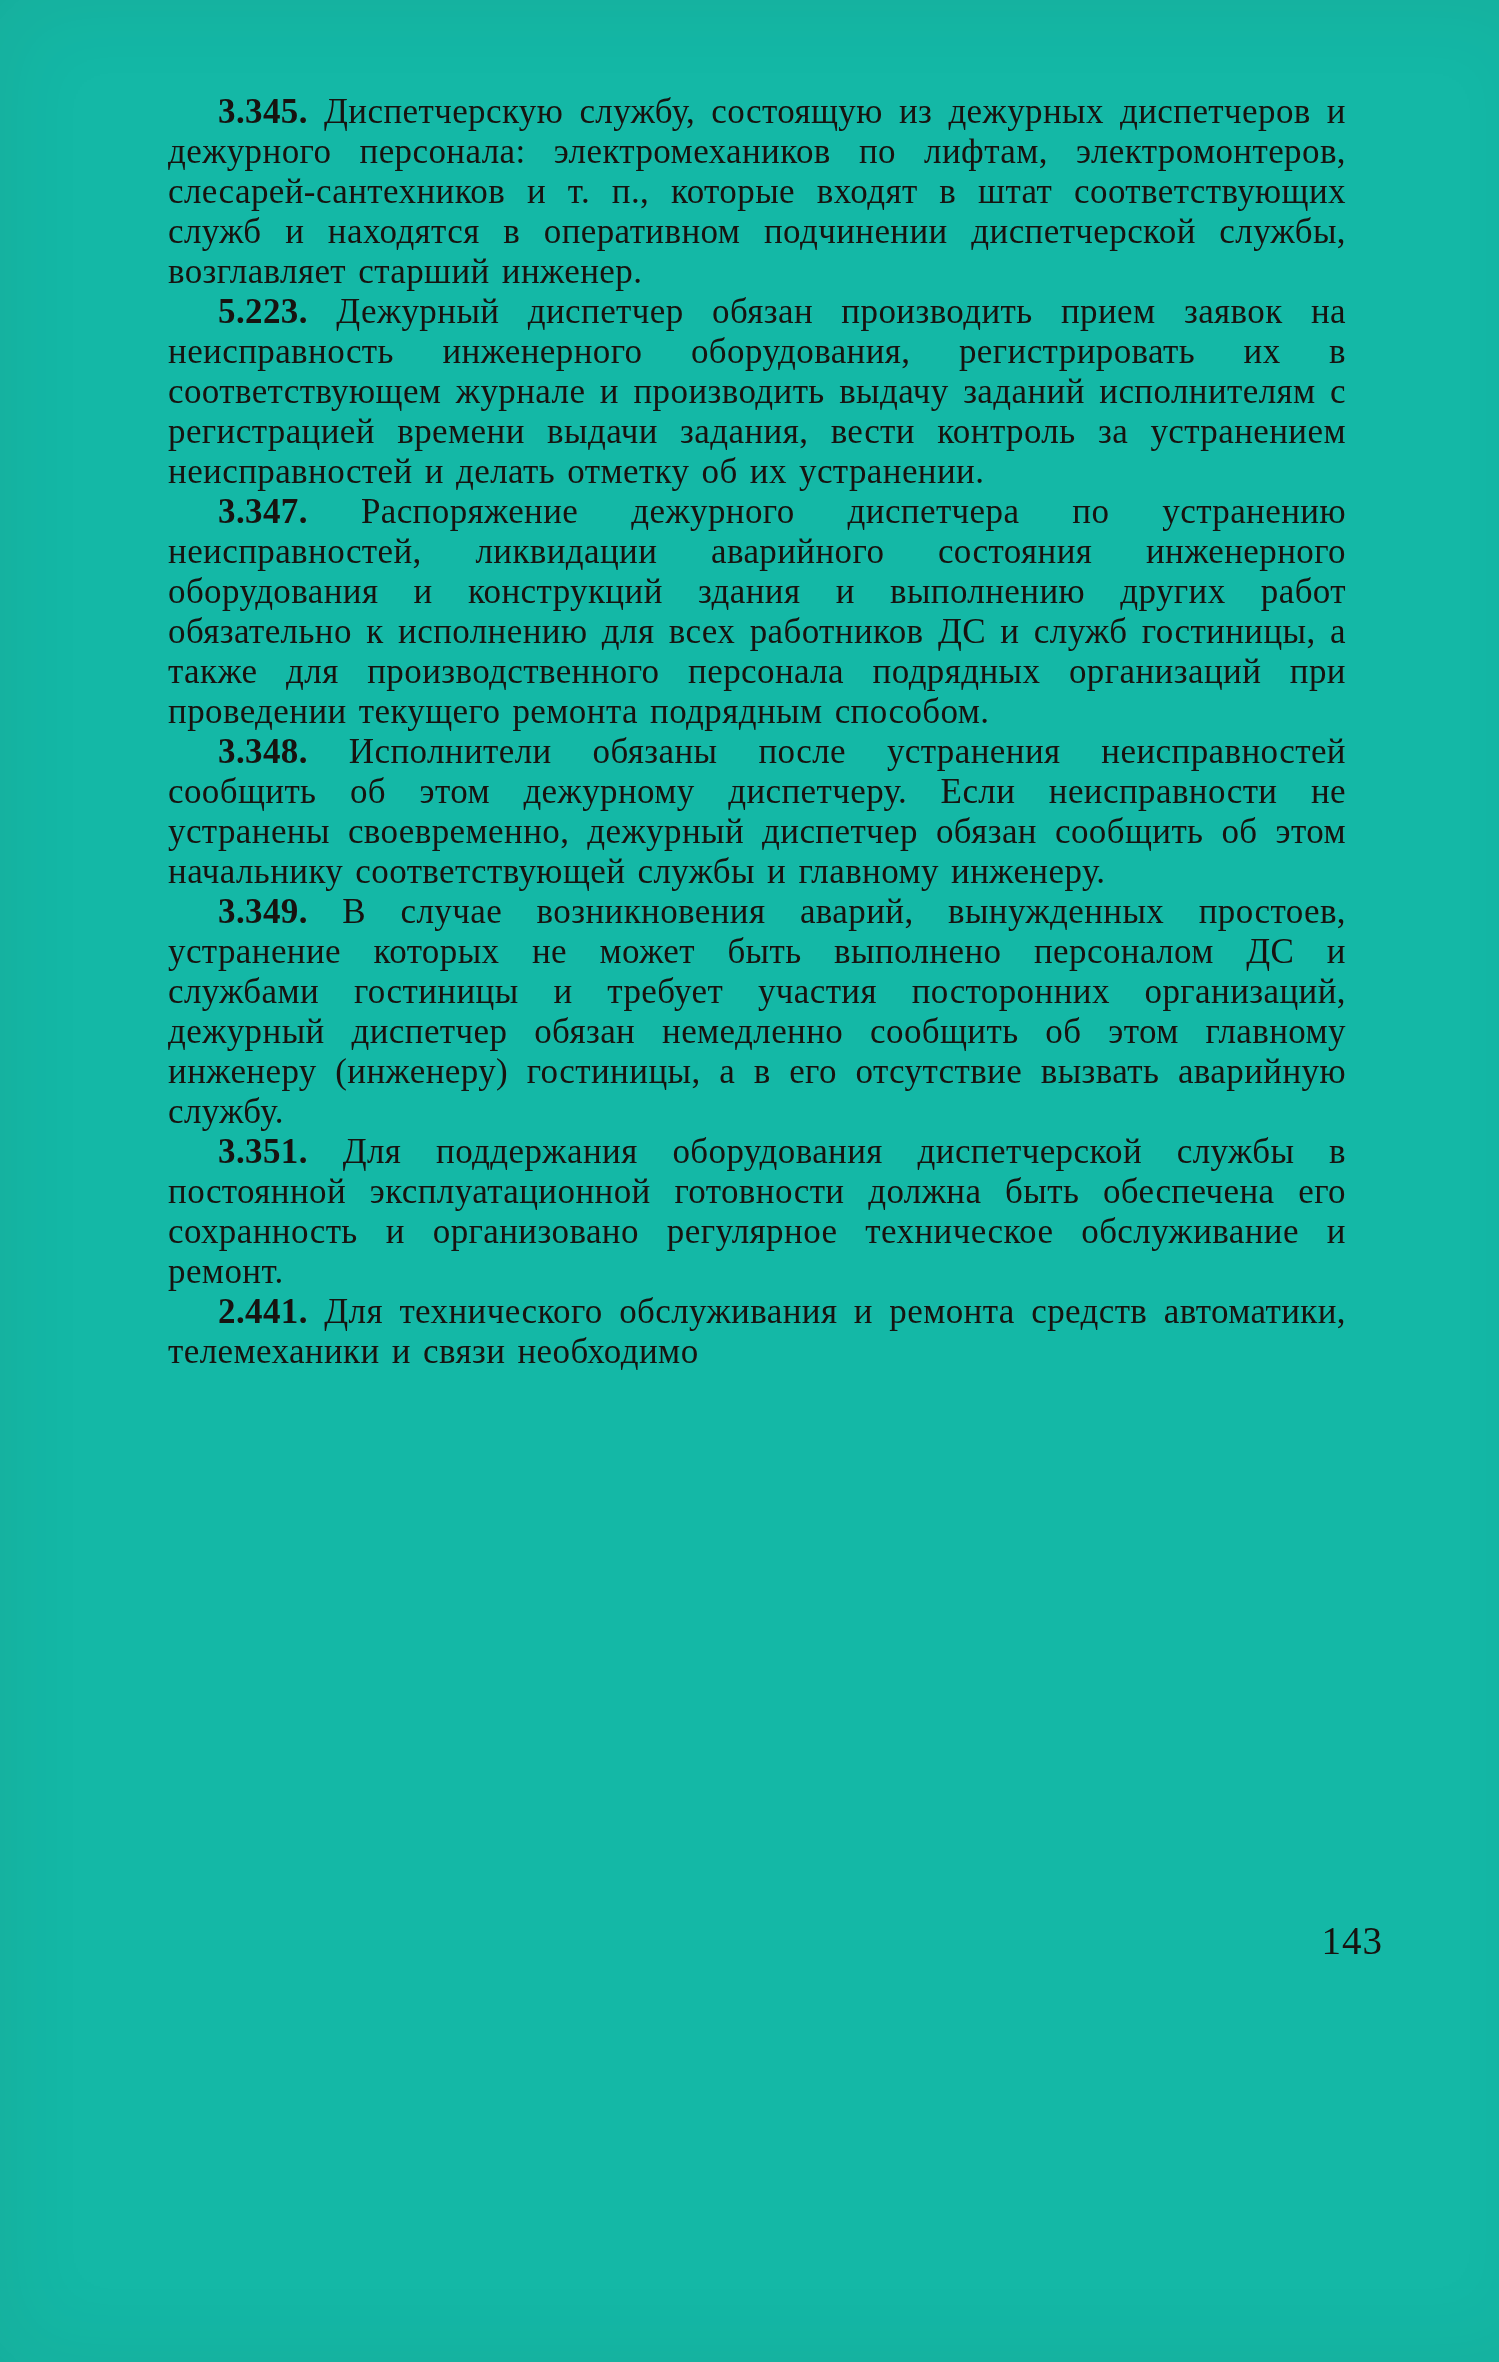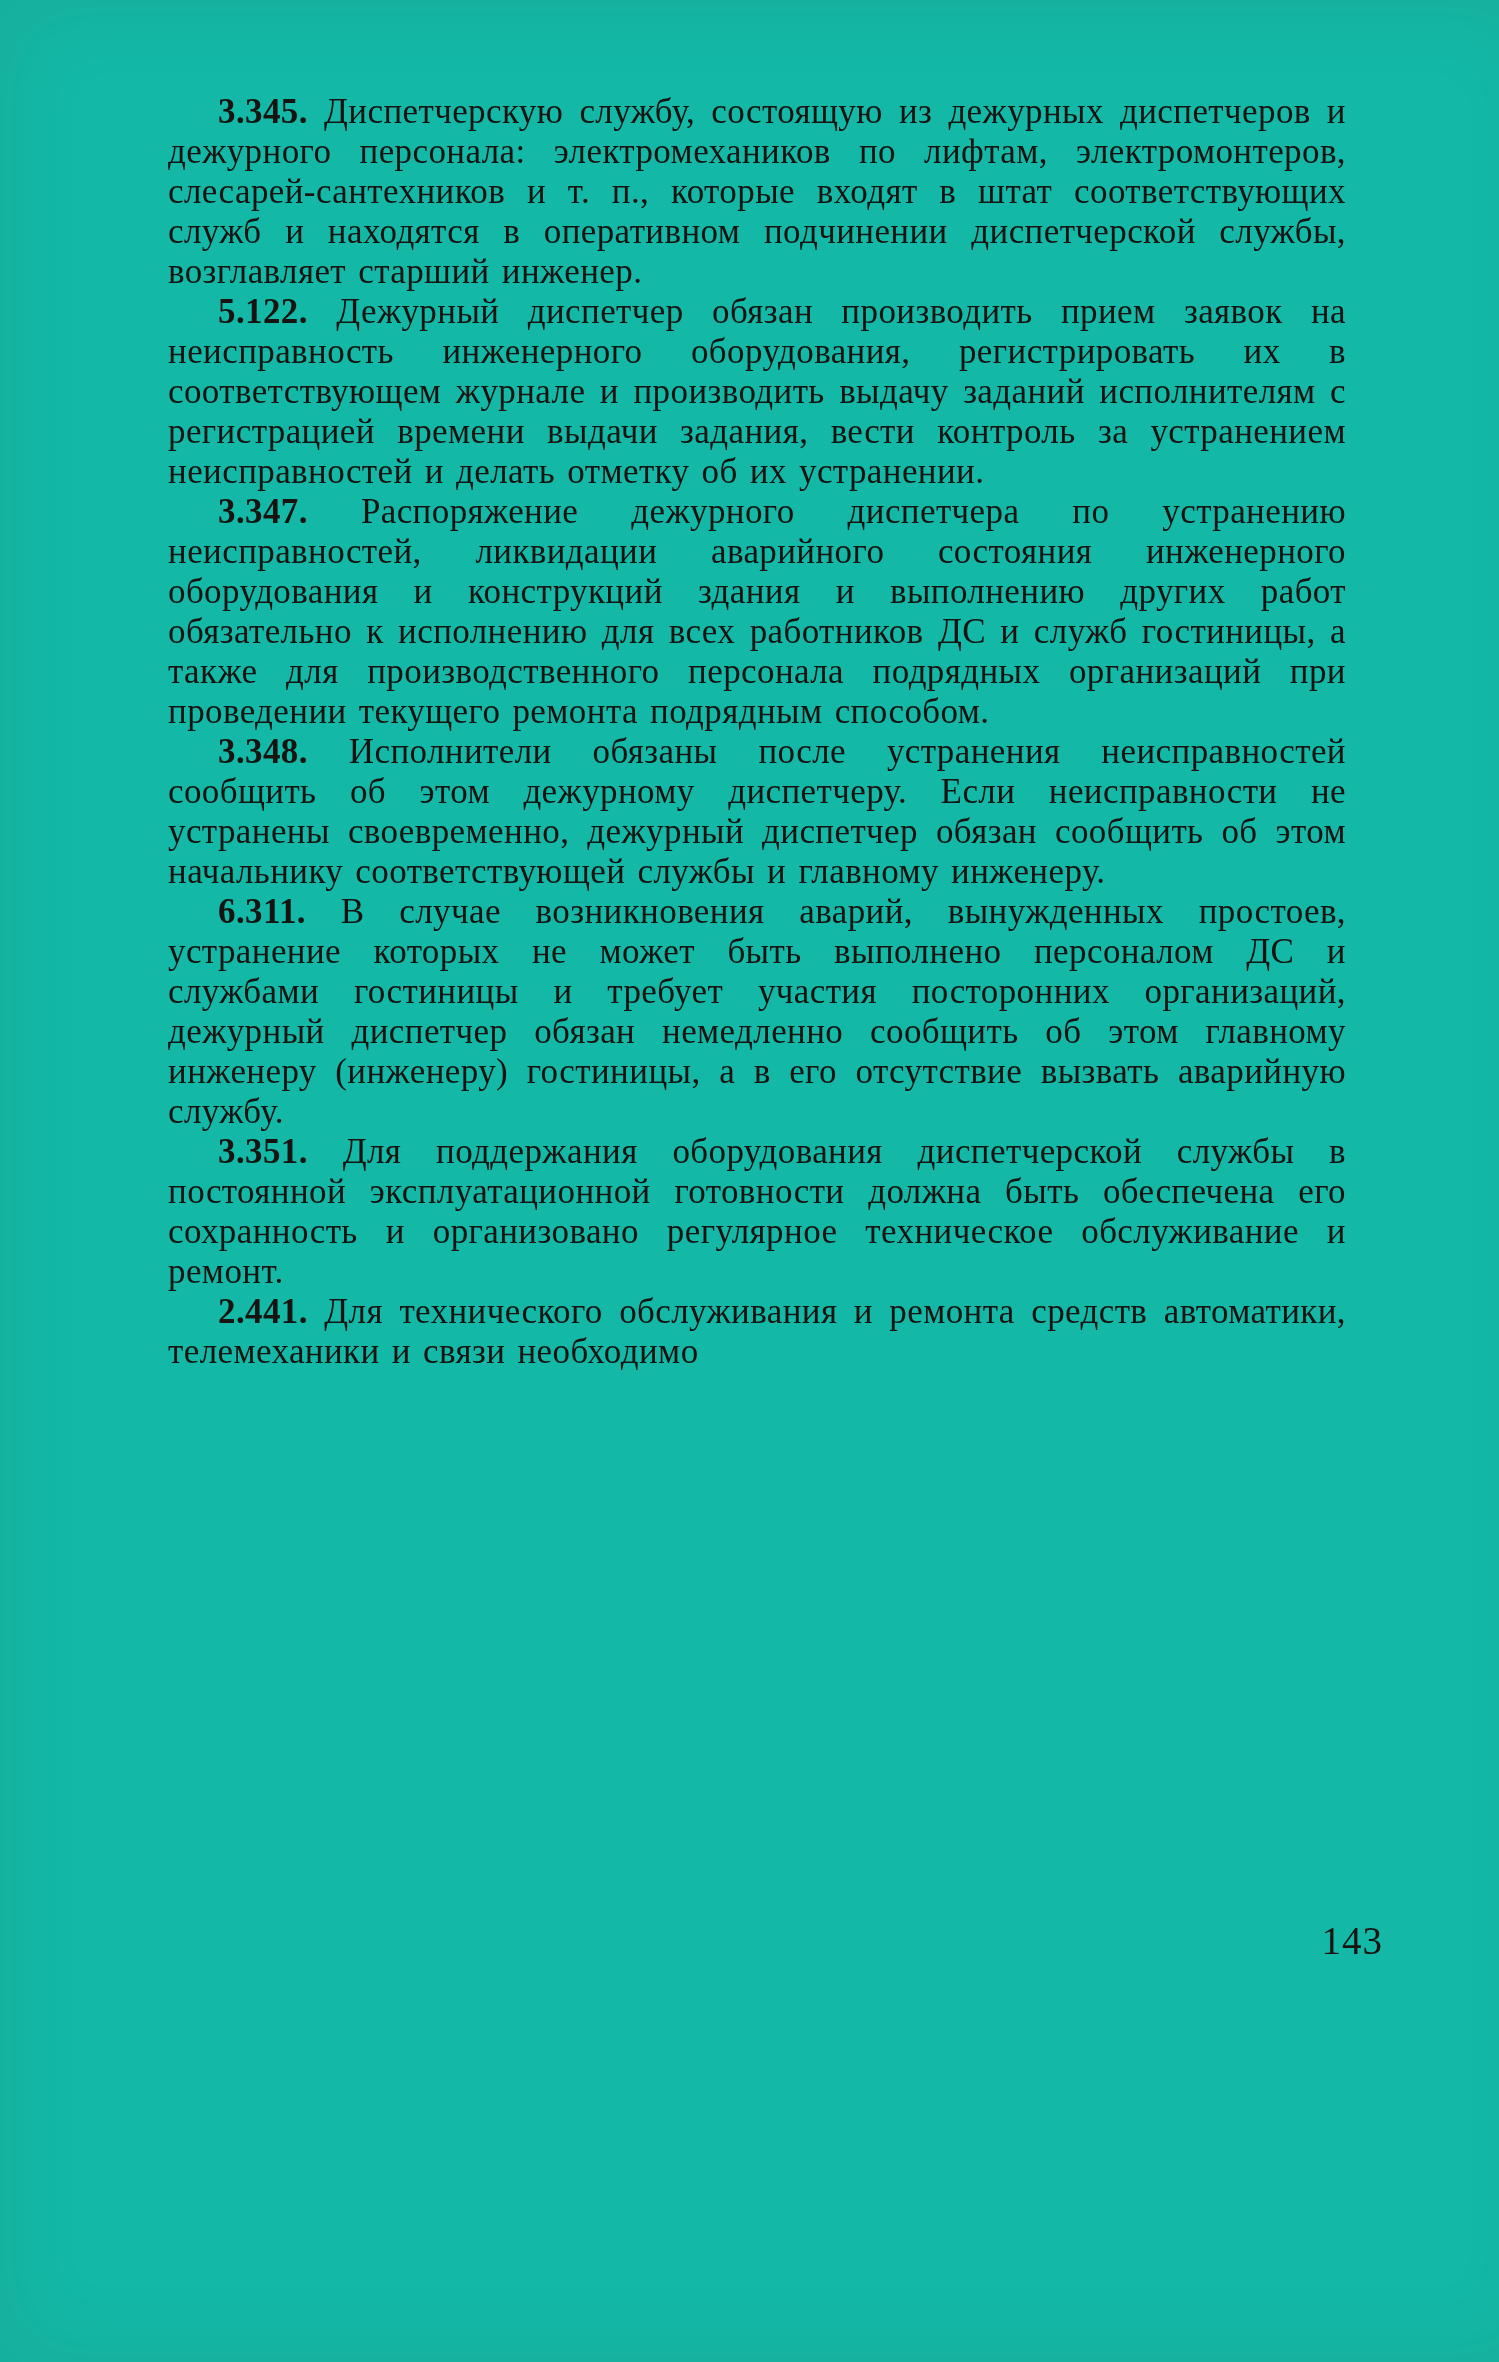--- a/index.html
+++ b/index.html
@@ -47,31 +47,31 @@
 </style>
 </head>
 <body>
 
 <div class="page">
   <div class="text-block">
 
     <p class="para"><span class="para-num">3.345.</span>
 <span class="para-text">Диспетчерскую службу, состоящую из дежурных диспетчеров и дежурного персонала: электромехаников по лифтам, электромонтеров, слесарей-сантехников и т. п., которые входят в штат соответствующих служб и находятся в оперативном подчинении диспетчерской службы, возглавляет старший инженер.</span></p>
 
-    <p class="para"><span class="para-num">5.122.</span>
+    <p class="para"><span class="para-num">5.223.</span>
 <span class="para-text">Дежурный диспетчер обязан производить прием заявок на неисправность инженерного оборудования, регистрировать их в соответствующем журнале и производить выдачу заданий исполнителям с регистрацией времени выдачи задания, вести контроль за устранением неисправностей и делать отметку об их устранении.</span></p>
 
     <p class="para"><span class="para-num">3.347.</span>
 <span class="para-text">Распоряжение дежурного диспетчера по устранению неисправностей, ликвидации аварийного состояния инженерного оборудования и конструкций здания и выполнению других работ обязательно к исполнению для всех работников ДС и служб гостиницы, а также для производственного персонала подрядных организаций при проведении текущего ремонта подрядным способом.</span></p>
 
     <p class="para"><span class="para-num">3.348.</span>
 <span class="para-text">Исполнители обязаны после устранения неисправностей сообщить об этом дежурному диспетчеру. Если неисправности не устранены своевременно, дежурный диспетчер обязан сообщить об этом начальнику соответствующей службы и главному инженеру.</span></p>
 
 
-    <p class="para"><span class="para-num">6.311.</span>
+    <p class="para"><span class="para-num">3.349.</span>
 <span class="para-text">В случае возникновения аварий, вынужденных простоев, устранение которых не может быть выполнено персоналом ДС и службами гостиницы и требует участия посторонних организаций, дежурный диспетчер обязан немедленно сообщить об этом главному инженеру (инженеру) гостиницы, а в его отсутствие вызвать аварийную службу.</span></p>
 
 
     <p class="para"><span class="para-num">3.351.</span>
 <span class="para-text">Для поддержания оборудования диспетчерской службы в постоянной эксплуатационной готовности должна быть обеспечена его сохранность и организовано регулярное техническое обслуживание и ремонт.</span></p>
 
     <p class="para"><span class="para-num">2.441.</span>
 <span class="para-text">Для технического обслуживания и ремонта средств автоматики, телемеханики и связи необходимо</span></p>
 
   </div>

